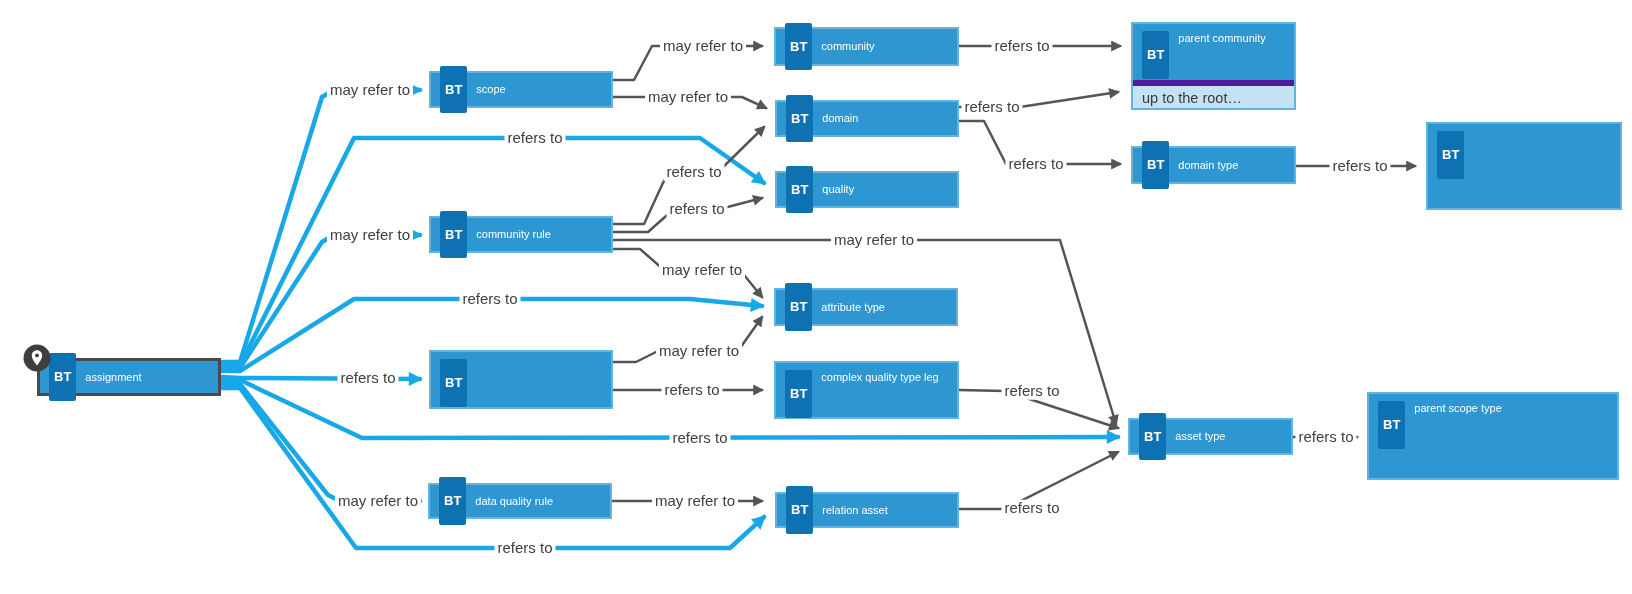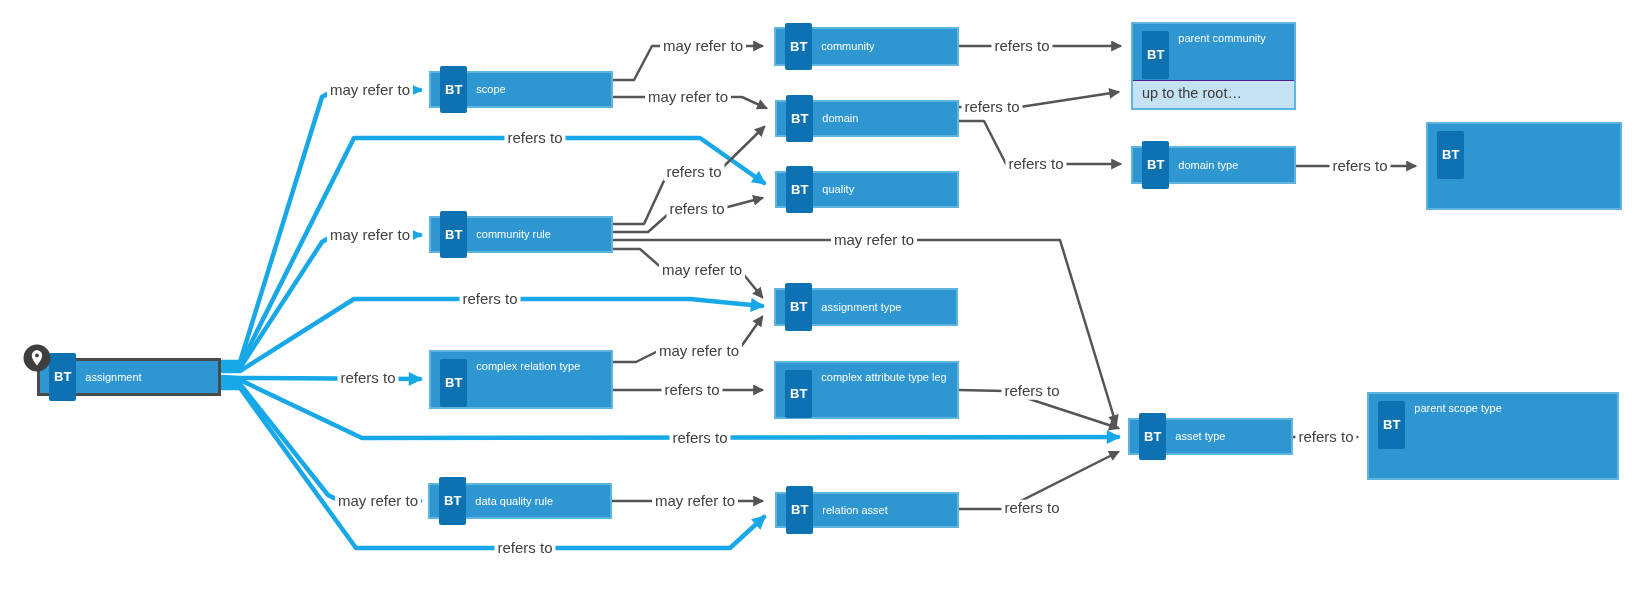--- a/index.html
+++ b/index.html
@@ -15,21 +15,21 @@
   .twoline{align-items:flex-start;padding-top:7px;}
   .bt{
     background:#0E71B1;color:#fff;font-weight:bold;font-size:13px;
     padding:15px 5px;border-radius:2px;flex:0 0 auto;line-height:1.35;
   }
   .nlabel{color:#fff;font-weight:normal;font-size:11px;line-height:1.3;}
   .assign{border:3px solid #4A4A4A;}
   .tall{flex-direction:column;align-items:stretch;padding:0;gap:0;}
   .nhead{flex:1;display:flex;align-items:flex-start;gap:9px;padding:7px 9px 0;}
   .nfoot{
-    background:#C5E1F4;border-top:1px solid #4c1d95;color:#3A3A3A;font-size:14.5px;
+    background:#C5E1F4;border-top:6px solid #4c1d95;color:#3A3A3A;font-size:14.5px;
     padding:4px 9px;height:28px;box-sizing:border-box;white-space:nowrap;overflow:hidden;
   }
   .elabel{
     position:absolute;transform:translate(-50%,-50%);background:#fff;color:#404040;
     font-size:15px;line-height:1.1;padding:0 3px;white-space:nowrap;z-index:3;
   }
   #pin{position:absolute;left:22px;top:343px;z-index:4;}
 </style>
 </head>
 <body>
@@ -85,21 +85,20 @@
     <span class="nlabel">scope</span>
   </div>
 
   <div class="node" style="left:429px;top:216px;width:184px;height:37px">
     <span class="bt">BT</span>
     <span class="nlabel">community rule</span>
   </div>
 
   <div class="node twoline" style="left:429px;top:350px;width:184px;height:59px">
     <span class="bt">BT</span>
-    <span class="nlabel">complex relation type</span>
   </div>
 
   <div class="node" style="left:428px;top:483px;width:184px;height:36px">
     <span class="bt">BT</span>
     <span class="nlabel">data quality rule</span>
   </div>
 
   <div class="node" style="left:774px;top:27px;width:185px;height:39px">
     <span class="bt">BT</span>
     <span class="nlabel">community</span>
@@ -110,26 +109,26 @@
     <span class="nlabel">domain</span>
   </div>
 
   <div class="node" style="left:775px;top:171px;width:184px;height:37px">
     <span class="bt">BT</span>
     <span class="nlabel">quality</span>
   </div>
 
   <div class="node" style="left:774px;top:288px;width:184px;height:38px">
     <span class="bt">BT</span>
-    <span class="nlabel">assignment type</span>
+    <span class="nlabel">attribute type</span>
   </div>
 
   <div class="node twoline" style="left:774px;top:361px;width:185px;height:58px">
     <span class="bt">BT</span>
-    <span class="nlabel">complex attribute type leg</span>
+    <span class="nlabel">complex quality type leg</span>
   </div>
 
   <div class="node" style="left:775px;top:492px;width:184px;height:36px">
     <span class="bt">BT</span>
     <span class="nlabel">relation asset</span>
   </div>
 
   <div class="node tall" style="left:1131px;top:22px;width:165px;height:88px">
     <div class="nhead">
       <span class="bt">BT</span>

